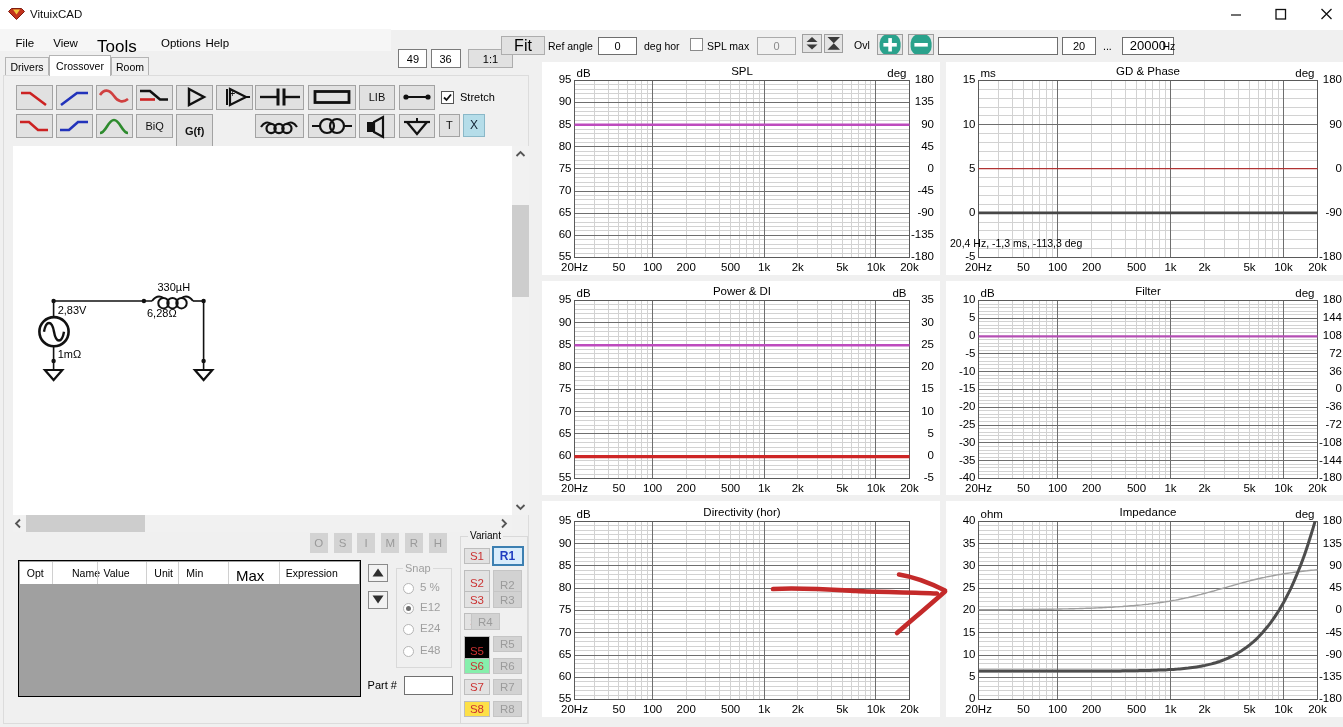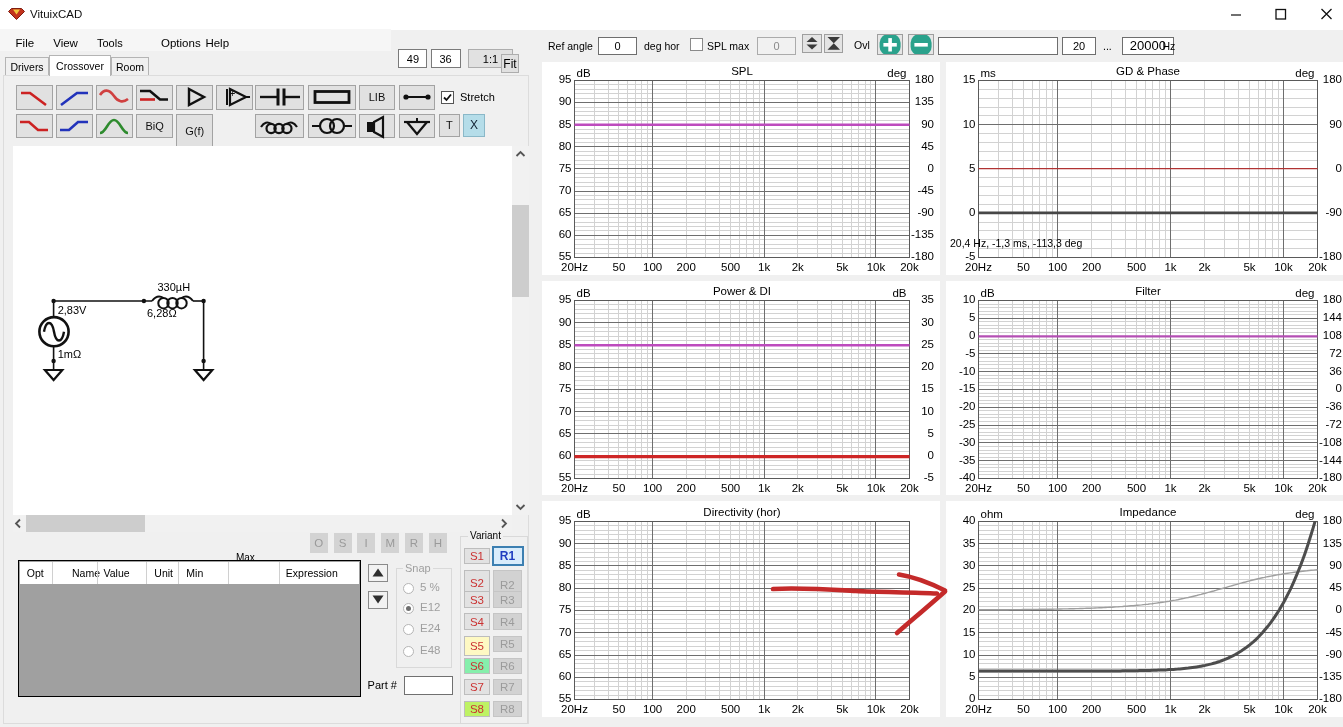--- a/index.html
+++ b/index.html
@@ -12,27 +12,27 @@
     </svg>
     <div style="position:absolute;left:30px;top:7.5px;font-size:11.5px;color:#111">VituixCAD</div>
     <svg style="position:absolute;left:1226px;top:5px" width="117" height="20">
       <line x1="5" y1="10" x2="15" y2="10" stroke="#111" stroke-width="1.2"></line>
       <rect x="50" y="4.5" width="9.5" height="9.5" fill="none" stroke="#111" stroke-width="1.3"></rect>
       <path d="M95.5,4 l10,10 M105.5,4 l-10,10" stroke="#111" stroke-width="1.3"></path>
     </svg>
     <div style="position:absolute;left:0;top:29px;width:391px;height:22px;background:#f6f6f6"></div>
     <div style="position:absolute;left:15.6px;top:37px;font-size:11.5px;color:#000">File</div>
     <div style="position:absolute;left:53.2px;top:37px;font-size:11.5px;color:#000">View</div>
-    <div style="position:absolute;left:97px;top:37px;font-size:11px;color:#000">Tools</div>
+    <div style="position:absolute;left:97px;top:37px;font-size:17px;color:#000">Tools</div>
     <div style="position:absolute;left:161px;top:37px;font-size:11.5px;color:#000">Options</div>
     <div style="position:absolute;left:205.4px;top:37px;font-size:11.5px;color:#000">Help</div>
     <div style="position:absolute;left:398.4px;top:49px;width:29px;height:19px;background:#fff;border:1px solid #7a7a7a;box-sizing:border-box;font-size:11px;display:flex;align-items:center;justify-content:center">49</div>
     <div style="position:absolute;left:430.6px;top:49px;width:30px;height:19px;background:#fff;border:1px solid #7a7a7a;box-sizing:border-box;font-size:11px;display:flex;align-items:center;justify-content:center">36</div>
     <div style="position:absolute;left:468px;top:49px;width:45px;height:19px;background:#e1e1e1;border:1px solid #adadad;box-sizing:border-box;font-size:11px;display:flex;align-items:center;justify-content:center">1:1</div>
-    <div style="position:absolute;left:501px;top:54px;width:18px;height:19px;background:#e1e1e1;border:1px solid #adadad;box-sizing:border-box;font-size:12px;display:flex;align-items:center;justify-content:center">Fit</div>
+    <div style="position:absolute;left:501px;top:36px;width:44px;height:19px;background:#e1e1e1;border:1px solid #adadad;box-sizing:border-box;font-size:16px;display:flex;align-items:center;justify-content:center">Fit</div>
     <div style="position:absolute;left:5px;top:57px;width:44px;height:18px;background:#f0f0f0;border:1px solid #b4b4b4;border-bottom:none;box-sizing:border-box;font-size:10.5px;display:flex;align-items:center;justify-content:center">Drivers</div>
     <div style="position:absolute;left:111px;top:57px;width:38px;height:18px;background:#f0f0f0;border:1px solid #b4b4b4;border-bottom:none;box-sizing:border-box;font-size:10.5px;display:flex;align-items:center;justify-content:center">Room</div>
     <div style="position:absolute;left:49px;top:55px;width:62px;height:21px;background:#fff;border:1px solid #b4b4b4;border-bottom:none;box-sizing:border-box;font-size:10.5px;display:flex;align-items:center;justify-content:center;z-index:2">Crossover</div>
     <div style="position:absolute;left:3px;top:75px;width:526px;height:649px;border:1px solid #dcdcdc;box-sizing:border-box"></div>
 <div style="position:absolute;left:548px;top:40px;font-size:10.5px;color:#000">Ref angle</div>
     <div style="position:absolute;left:598px;top:37px;width:39px;height:17.5px;background:#fff;border:1px solid #6e6e6e;box-sizing:border-box;font-size:11px;display:flex;align-items:center;justify-content:center">0</div>
     <div style="position:absolute;left:644px;top:40px;font-size:10.5px;color:#000">deg hor</div>
     <div style="position:absolute;left:690px;top:38px;width:13px;height:13px;background:#fff;border:1px solid #8a8a8a;box-sizing:border-box"></div>
     <div style="position:absolute;left:707px;top:40px;font-size:10.5px;color:#000">SPL max</div>
     <div style="position:absolute;left:757px;top:37px;width:39px;height:17.5px;background:#f1f1f1;border:1px solid #ababab;box-sizing:border-box;font-size:11px;color:#8a8a8a;display:flex;align-items:center;justify-content:center">0</div>
@@ -132,21 +132,21 @@
       </svg>
     </div>
     <div style="position:absolute;left:96px;top:113.5px;width:37.3px;height:24.5px;background:#e1e1e1;border:1px solid #a3a3a3;box-sizing:border-box;">
       <svg width="35" height="22" style="display:block">
         <path d="M3,18 C9,18 11,5 17,5 C23,5 25,18 31,18" fill="none" stroke="#2e8b2e" stroke-width="2.6"></path>
       </svg>
     </div>
     <div style="position:absolute;left:136px;top:113.5px;width:37.3px;height:24.5px;background:#e1e1e1;border:1px solid #a3a3a3;box-sizing:border-box;">
       <div style="position:absolute;left:0;top:0;width:100%;height:100%;display:flex;align-items:center;justify-content:center;font-size:11px;color:#111">BiQ</div>
     </div>
-    <div style="position:absolute;left:176px;top:113.5px;width:37.3px;height:35px;background:#e1e1e1;border:1px solid #a3a3a3;box-sizing:border-box;">
+    <div style="position:absolute;left:176px;top:113.5px;width:37.3px;height:35px;background:#e1e1e1;border:1px solid #a3a3a3;box-sizing:border-box;font-weight:bold;">
       <div style="position:absolute;left:0;top:0;width:100%;height:100%;display:flex;align-items:center;justify-content:center;font-size:11px;color:#111">G(f)</div>
     </div>
     <div style="position:absolute;left:255.4px;top:113.5px;width:48.6px;height:24.5px;background:#e1e1e1;border:1px solid #a3a3a3;box-sizing:border-box;">
       <svg width="46" height="22" style="display:block">
         <path d="M5,12 Q9.7,5 15.1,8.9" fill="none" stroke="#111" stroke-width="2.2"></path>
         <path d="M30.9,8.9 Q36.3,5 41,12" fill="none" stroke="#111" stroke-width="2.2"></path>
         <circle cx="15.1" cy="13.5" r="4.6" fill="none" stroke="#111" stroke-width="2.2"></circle>
         <circle cx="23" cy="13.5" r="4.6" fill="none" stroke="#111" stroke-width="2.2"></circle>
         <circle cx="30.9" cy="13.5" r="4.6" fill="none" stroke="#111" stroke-width="2.2"></circle>
       </svg>
@@ -226,21 +226,21 @@
     <div style="position:absolute;left:381.3px;top:533.4px;width:18px;height:19.6px;background:#d3d3d3;color:#9a9a9a;font-size:11.5px;display:flex;align-items:center;justify-content:center">M</div>
     <div style="position:absolute;left:405px;top:533.4px;width:18px;height:19.6px;background:#d3d3d3;color:#9a9a9a;font-size:11.5px;display:flex;align-items:center;justify-content:center">R</div>
     <div style="position:absolute;left:429px;top:533.4px;width:18px;height:19.6px;background:#d3d3d3;color:#9a9a9a;font-size:11.5px;display:flex;align-items:center;justify-content:center">H</div>
     <div style="position:absolute;left:18px;top:560px;width:343px;height:137px;background:#a0a0a0;border:1.6px solid #000;box-sizing:border-box"></div>
     <div style="position:absolute;left:19.6px;top:561.6px;width:339.8px;height:22px;background:#fff"></div>
     <div style="position:absolute;left:26.8px;top:567px;font-size:10.5px;color:#000">Opt</div>
     <div style="position:absolute;left:72px;top:567px;font-size:10.5px;color:#000">Name</div>
     <div style="position:absolute;left:103.5px;top:567px;font-size:10.5px;color:#000">Value</div>
     <div style="position:absolute;left:154.3px;top:567px;font-size:10.5px;color:#000">Unit</div>
     <div style="position:absolute;left:186.3px;top:567px;font-size:10.5px;color:#000">Min</div>
-    <div style="position:absolute;left:235.9px;top:552px;font-size:10px;color:#000">Max</div>
+    <div style="position:absolute;left:235.9px;top:567px;font-size:15px;color:#000">Max</div>
     <div style="position:absolute;left:285.8px;top:567px;font-size:10.5px;color:#000">Expression</div>
     <div style="position:absolute;left:51.5px;top:561.6px;width:1px;height:22px;background:#d0d0d0"></div>
     <div style="position:absolute;left:97.1px;top:561.6px;width:1px;height:22px;background:#d0d0d0"></div>
     <div style="position:absolute;left:145.9px;top:561.6px;width:1px;height:22px;background:#d0d0d0"></div>
     <div style="position:absolute;left:178.4px;top:561.6px;width:1px;height:22px;background:#d0d0d0"></div>
     <div style="position:absolute;left:227.8px;top:561.6px;width:1px;height:22px;background:#d0d0d0"></div>
     <div style="position:absolute;left:278.6px;top:561.6px;width:1px;height:22px;background:#d0d0d0"></div>
     <div style="position:absolute;left:368px;top:564px;width:20px;height:18px;background:#f2f2f2;border:1px solid #8a8a8a;box-sizing:border-box"><svg width="18" height="16">
         <polygon points="9,3.5 14.5,11.5 3.5,11.5" fill="#2e2e2e"></polygon>
       </svg></div>
@@ -262,28 +262,28 @@
     <div style="position:absolute;left:404.3px;top:676.3px;width:48.5px;height:18.4px;background:#fff;border:1px solid #707070;box-sizing:border-box"></div>
     <div style="position:absolute;left:459.6px;top:535.7px;width:68.7px;height:188px;border:1px solid #d9d9d9;box-sizing:border-box"></div>
     <div style="position:absolute;left:468px;top:529.5px;padding:0 2px;background:#f0f0f0;font-size:10px;color:#000">Variant</div>
     <div style="position:absolute;left:464px;top:547.7px;width:26px;height:16.5px;background:#e2e2e2;border:1px solid #bdbdbd;box-sizing:border-box;color:#cb3232;font-size:11.5px;display:flex;align-items:center;justify-content:center">S1</div>
     <div style="position:absolute;left:491.5px;top:546px;width:32px;height:20px;background:#d9ecfb;border:2px solid #3c7fb1;box-sizing:border-box;color:#1f3dc0;font-size:12px;font-weight:bold;display:flex;align-items:center;justify-content:center">R1</div>
     <div style="position:absolute;left:464px;top:569.6px;width:26px;height:26px;background:#e2e2e2;border:1px solid #bdbdbd;box-sizing:border-box;color:#cb3232;font-size:11.5px;display:flex;align-items:center;justify-content:center">S2</div>
     <div style="position:absolute;left:493px;top:569.6px;width:28.5px;height:31px;background:#d2d2d2;border:1px solid #c5c5c5;box-sizing:border-box;color:#9b9b9b;font-size:11.5px;display:flex;align-items:center;justify-content:center">R2</div>
     <div style="position:absolute;left:464px;top:591.4px;width:26px;height:16.5px;background:#e2e2e2;border:1px solid #bdbdbd;box-sizing:border-box;color:#cb3232;font-size:11.5px;display:flex;align-items:center;justify-content:center">S3</div>
     <div style="position:absolute;left:493px;top:591.4px;width:28.5px;height:16.5px;background:#d2d2d2;border:1px solid #c5c5c5;box-sizing:border-box;color:#9b9b9b;font-size:11.5px;display:flex;align-items:center;justify-content:center">R3</div>
     <div style="position:absolute;left:464px;top:613.3px;width:26px;height:16.5px;background:#e2e2e2;border:1px solid #bdbdbd;box-sizing:border-box;color:#cb3232;font-size:11.5px;display:flex;align-items:center;justify-content:center">S4</div>
-    <div style="position:absolute;left:493px;top:613.3px;width:28.5px;height:16.5px;background:#d2d2d2;border:1px solid #c5c5c5;box-sizing:border-box;color:#9b9b9b;font-size:11.5px;display:flex;align-items:center;justify-content:center">R4</div>
-    <div style="position:absolute;left:464px;top:635.7px;width:26px;height:20px;background:#fef9c3;border:1px solid #bdbdbd;box-sizing:border-box;color:#cb3232;font-size:11.5px;display:flex;align-items:center;justify-content:center">S5</div>
+    <div style="position:absolute;left:471px;top:613.3px;width:28.5px;height:16.5px;background:#d2d2d2;border:1px solid #c5c5c5;box-sizing:border-box;color:#9b9b9b;font-size:11.5px;display:flex;align-items:center;justify-content:center">R4</div>
+    <div style="position:absolute;left:464px;top:635.7px;width:26px;height:30px;background:#000000;border:1px solid #bdbdbd;box-sizing:border-box;color:#cb3232;font-size:11.5px;display:flex;align-items:center;justify-content:center">S5</div>
     <div style="position:absolute;left:493px;top:635.7px;width:28.5px;height:16.5px;background:#d2d2d2;border:1px solid #c5c5c5;box-sizing:border-box;color:#9b9b9b;font-size:11.5px;display:flex;align-items:center;justify-content:center">R5</div>
     <div style="position:absolute;left:464px;top:657.5px;width:26px;height:16.5px;background:#86efac;border:1px solid #bdbdbd;box-sizing:border-box;color:#cb3232;font-size:11.5px;display:flex;align-items:center;justify-content:center">S6</div>
     <div style="position:absolute;left:493px;top:657.5px;width:28.5px;height:16.5px;background:#d2d2d2;border:1px solid #c5c5c5;box-sizing:border-box;color:#9b9b9b;font-size:11.5px;display:flex;align-items:center;justify-content:center">R6</div>
     <div style="position:absolute;left:464px;top:678.9px;width:26px;height:16.5px;background:#e2e2e2;border:1px solid #bdbdbd;box-sizing:border-box;color:#cb3232;font-size:11.5px;display:flex;align-items:center;justify-content:center">S7</div>
     <div style="position:absolute;left:493px;top:678.9px;width:28.5px;height:16.5px;background:#d2d2d2;border:1px solid #c5c5c5;box-sizing:border-box;color:#9b9b9b;font-size:11.5px;display:flex;align-items:center;justify-content:center">R7</div>
-    <div style="position:absolute;left:464px;top:700.8px;width:26px;height:16.5px;background:#bef264;border:1px solid #bdbdbd;box-sizing:border-box;color:#cb3232;font-size:11.5px;display:flex;align-items:center;justify-content:center">S8</div>
+    <div style="position:absolute;left:464px;top:700.8px;width:26px;height:16.5px;background:#fde047;border:1px solid #bdbdbd;box-sizing:border-box;color:#cb3232;font-size:11.5px;display:flex;align-items:center;justify-content:center">S8</div>
     <div style="position:absolute;left:493px;top:700.8px;width:28.5px;height:16.5px;background:#d2d2d2;border:1px solid #c5c5c5;box-sizing:border-box;color:#9b9b9b;font-size:11.5px;display:flex;align-items:center;justify-content:center">R8</div>
 <svg style="position:absolute;left:542px;top:62px" width="398" height="213">
       <rect x="0" y="0" width="398" height="213" fill="#ffffff"></rect>
       <path d="M52.5,18.5V195.5 M66.5,18.5V195.5 M76.5,18.5V195.5 M85.5,18.5V195.5 M93.5,18.5V195.5 M99.5,18.5V195.5 M105.5,18.5V195.5 M144.5,18.5V195.5 M163.5,18.5V195.5 M177.5,18.5V195.5 M188.5,18.5V195.5 M197.5,18.5V195.5 M204.5,18.5V195.5 M211.5,18.5V195.5 M217.5,18.5V195.5 M255.5,18.5V195.5 M275.5,18.5V195.5 M289.5,18.5V195.5 M300.5,18.5V195.5 M309.5,18.5V195.5 M316.5,18.5V195.5 M323.5,18.5V195.5 M328.5,18.5V195.5 M32.5,22.5H367.5 M32.5,27.5H367.5 M32.5,31.5H367.5 M32.5,36.5H367.5 M32.5,45.5H367.5 M32.5,49.5H367.5 M32.5,53.5H367.5 M32.5,58.5H367.5 M32.5,67.5H367.5 M32.5,71.5H367.5 M32.5,76.5H367.5 M32.5,80.5H367.5 M32.5,89.5H367.5 M32.5,93.5H367.5 M32.5,98.5H367.5 M32.5,102.5H367.5 M32.5,111.5H367.5 M32.5,115.5H367.5 M32.5,120.5H367.5 M32.5,124.5H367.5 M32.5,133.5H367.5 M32.5,137.5H367.5 M32.5,142.5H367.5 M32.5,146.5H367.5 M32.5,155.5H367.5 M32.5,160.5H367.5 M32.5,164.5H367.5 M32.5,168.5H367.5 M32.5,177.5H367.5 M32.5,182.5H367.5 M32.5,186.5H367.5 M32.5,191.5H367.5" stroke="#d2d2d2" stroke-width="1" fill="none"></path>
       <path d="M110.5,18.5V195.5 M222.5,18.5V195.5 M333.5,18.5V195.5 M32.5,40.5H367.5 M32.5,62.5H367.5 M32.5,84.5H367.5 M32.5,106.5H367.5 M32.5,129.5H367.5 M32.5,151.5H367.5 M32.5,173.5H367.5" stroke="#6e6e6e" stroke-width="1" fill="none"></path>
       <rect x="32.5" y="18.5" width="335" height="177" fill="none" stroke="#5a5a5a" stroke-width="1"></rect>
       <text x="29.5" y="21.3" text-anchor="end" font-family="Liberation Sans, sans-serif" font-size="11.5px" fill="#000">95</text>
       <text x="29.5" y="43.4" text-anchor="end" font-family="Liberation Sans, sans-serif" font-size="11.5px" fill="#000">90</text>
       <text x="29.5" y="65.5" text-anchor="end" font-family="Liberation Sans, sans-serif" font-size="11.5px" fill="#000">85</text>
       <text x="29.5" y="87.7" text-anchor="end" font-family="Liberation Sans, sans-serif" font-size="11.5px" fill="#000">80</text>

